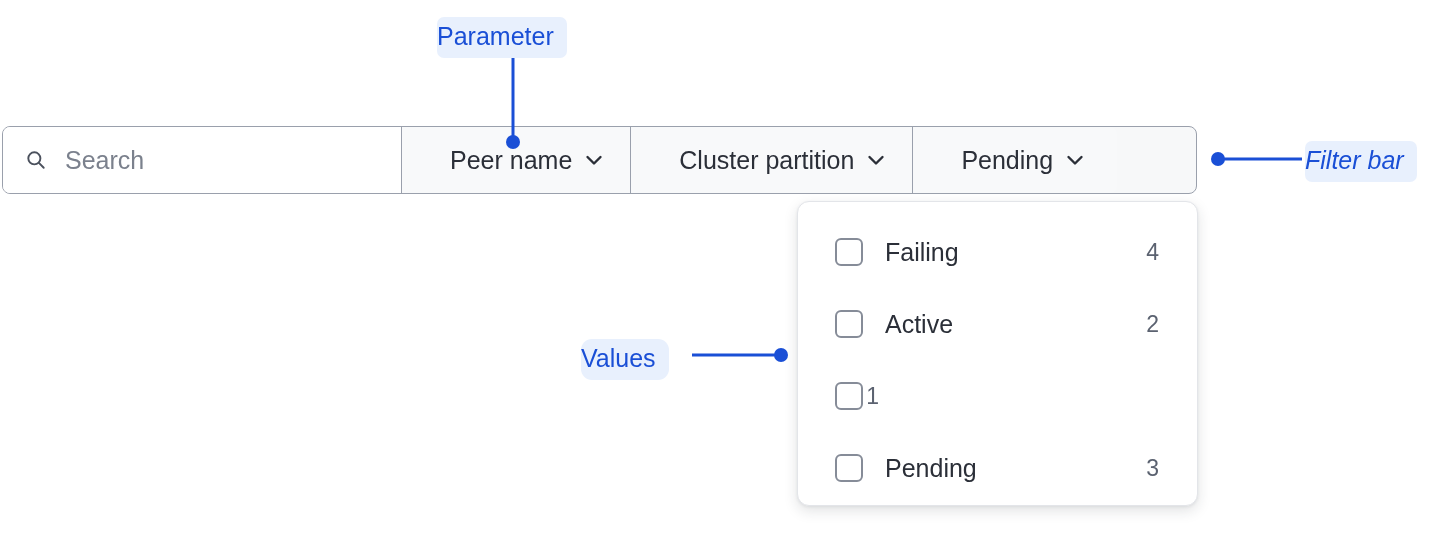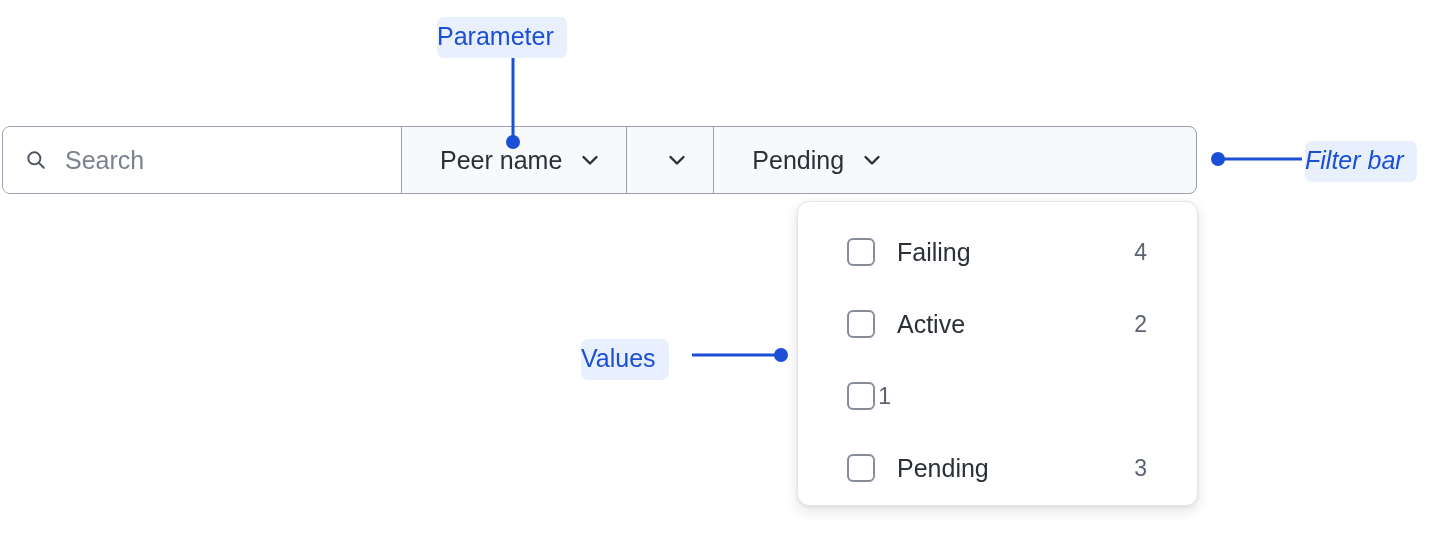--- a/index.html
+++ b/index.html
@@ -58,42 +58,42 @@
     outline: none;
     background: transparent;
     font-family: "Liberation Sans", sans-serif;
     font-size: 25px;
     color: #3b82f6;
     width: 320px;
     padding: 0;
   }
   #search-input::placeholder { color: #7b818d; opacity: 1; }
 
-  .dd-seg { padding: 0 24px 0 38px; gap: 16px; }
+  .dd-seg { padding: 0 24px 0 48px; gap: 10px; }
   #seg-status { border-radius: 0 7px 7px 0; padding-right: 30px; }
   .dd-label {
     font-size: 25px;
     color: #2b2f38;
     white-space: nowrap;
   }
   .chev { flex: 0 0 auto; width: 24px; height: 24px; display: block; }
 
   
   #status-dropdown {
     position: absolute;
     left: 797px;
     top: 201px;
     width: 401px;
     height: 305px;
     box-sizing: border-box;
     background: #ffffff;
     border: 1px solid #e3e5e9;
     border-radius: 12px;
     box-shadow: 0 5px 14px rgba(32,38,50,0.13), 0 1px 3px rgba(32,38,50,0.07);
-    padding: 14px 16px;
+    padding: 14px 4px;
   }
   .opt-row {
     height: 72px;
     display: flex;
     align-items: center;
     padding: 0 34px 0 33px;
     box-sizing: border-box;
   }
   .opt-box {
     flex: 0 0 auto;
@@ -123,21 +123,21 @@
     position: absolute;
     background: #e8f0fd;
     color: #1a4fd6;
     font-size: 25px;
     border-radius: 7px;
     padding: 5px 13px 7px 0;
     white-space: nowrap;
     box-sizing: border-box;
   }
   #pill-parameter { left: 437px; top: 17px; }
-  #pill-values    { left: 581px; top: 339px; }
+  #pill-values    { left: 581px; top: 339px; border-radius: 11px; }
   #pill-filterbar { left: 1305px; top: 141px; font-style: italic; }
 
   .anno-svg {
     position: absolute;
     overflow: visible;
     pointer-events: none;
   }
 </style>
 </head>
 <body>
@@ -157,20 +157,21 @@
   <div class="seg dd-seg" id="seg-peer-name">
     <span class="dd-label">Peer name</span>
     <span>
       <svg class="chev" viewBox="0 0 24 24" fill="none" stroke="#2b2f38" stroke-width="2.4" stroke-linecap="round" stroke-linejoin="round">
         <polyline points="5.5,9 12,15.5 18.5,9"></polyline>
       </svg>
     </span>
   </div>
 
   <div class="seg dd-seg" id="seg-cluster-partition">
+    <span class="dd-label">Cluster partition</span>
     <span>
       <svg class="chev" viewBox="0 0 24 24" fill="none" stroke="#2b2f38" stroke-width="2.4" stroke-linecap="round" stroke-linejoin="round">
         <polyline points="5.5,9 12,15.5 18.5,9"></polyline>
       </svg>
     </span>
   </div>
 
   <div class="seg dd-seg" id="seg-status">
     <span class="dd-label">Pending</span>
     <span>

